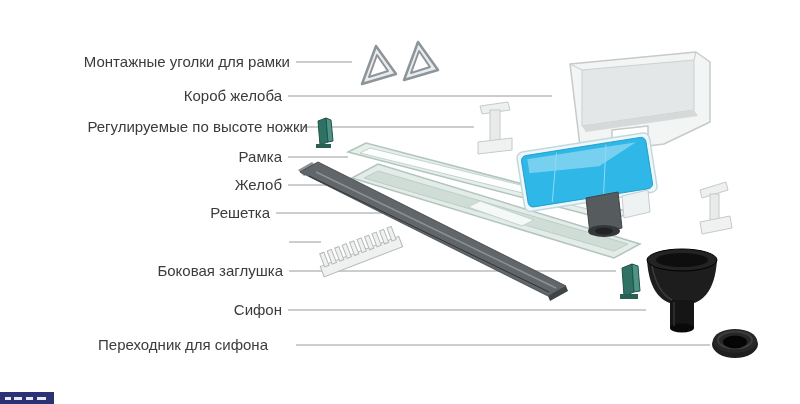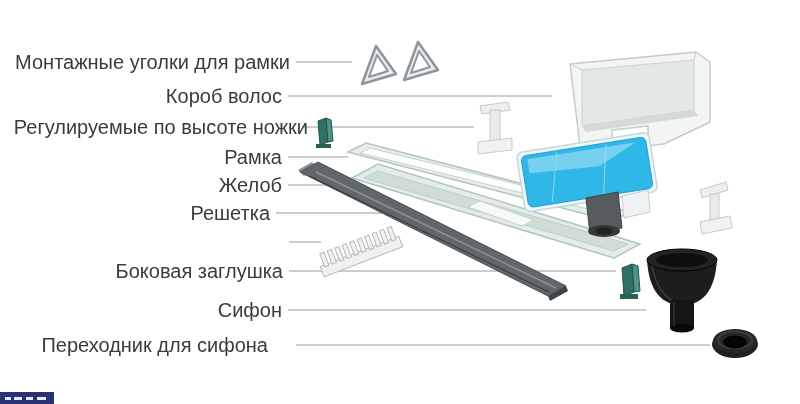--- a/index.html
+++ b/index.html
@@ -6,21 +6,21 @@
   .stage{
     position:relative;
     width:800px;height:404px;
     background:#ffffff;
     overflow:hidden;
     font-family:"Liberation Sans",sans-serif;
   }
   .art{position:absolute;left:0;top:0;}
   .label{
     position:absolute;
-    font-size:20px;
+    font-size:15px;
     line-height:18px;
     color:#3b3b3b;
     white-space:nowrap;
     transform:translateY(-50%);
     text-align:right;
   }
 </style>
 </head>
 <body>
 
@@ -158,21 +158,21 @@
       <g fill="#e8e9f2">
         <rect x="5" y="397" width="6" height="3"></rect>
         <rect x="14" y="397" width="8" height="3"></rect>
         <rect x="26" y="397" width="7" height="3"></rect>
         <rect x="37" y="397" width="9" height="3"></rect>
       </g>
     </g>
   </svg>
 
   <div class="label" style="top:62px;  right:510px;">Монтажные уголки для рамки</div>
-  <div class="label" style="top:96px;  right:518px;">Короб волос</div>
+  <div class="label" style="top:96px;  right:518px;">Короб желоба</div>
   <div class="label" style="top:127px; right:492px;">Регулируемые по высоте ножки</div>
   <div class="label" style="top:157px; right:518px;">Рамка</div>
   <div class="label" style="top:185px; right:518px;">Желоб</div>
   <div class="label" style="top:213px; right:530px;">Решетка</div>
   <div class="label" style="top:271px; right:517px;">Боковая заглушка</div>
   <div class="label" style="top:310px; right:518px;margin-left:12px;">Сифон</div>
   <div class="label" style="top:345px; right:532px;">Переходник для сифона</div>
 
 </div>
 

